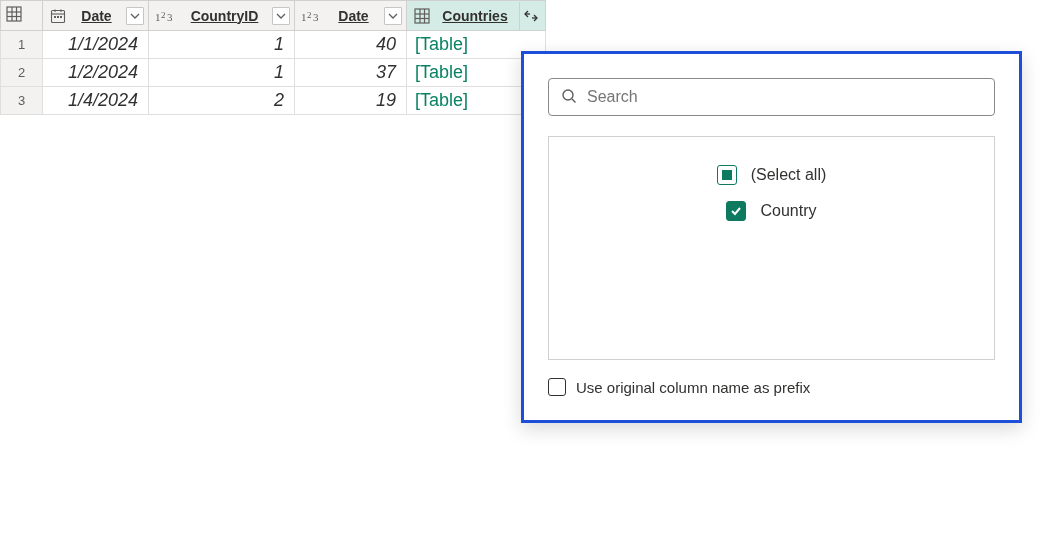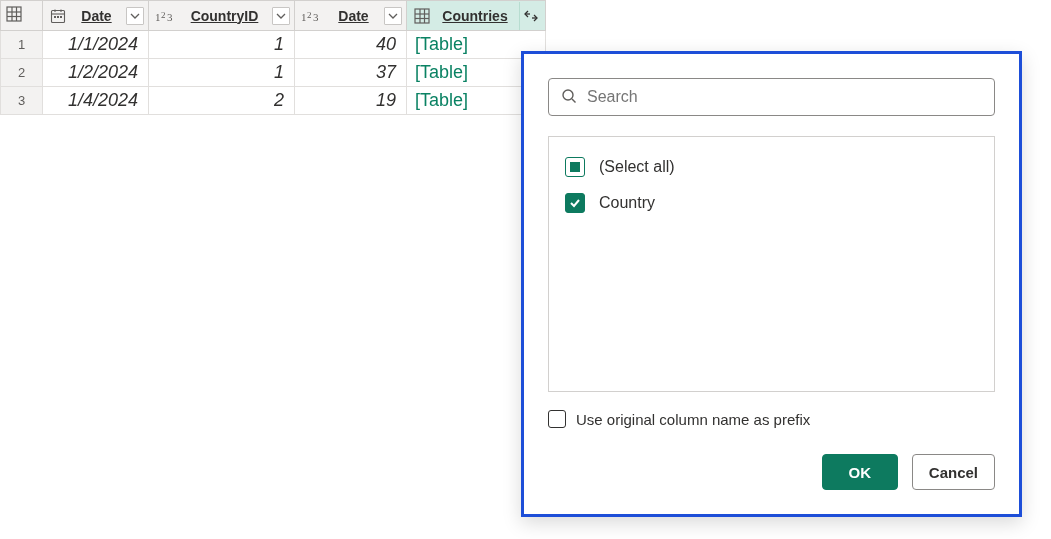--- a/index.html
+++ b/index.html
@@ -121,25 +121,26 @@
     .search-box input {
       border: none; outline: none;
       font-size: 16px;
       color: #605e5c;
       width: 100%;
       background: transparent;
     }
     .options-list {
       border: 1px solid #d2d0ce;
       margin-top: 20px;
-      height: 256px;
-      padding: 20px 16px;
+      height: 224px;
+      padding: 28px 16px;
       display: flex;
       flex-direction: column;
       gap: 16px;
+      align-items: center;
     }
     .option-item {
       display: flex;
       align-items: center;
       gap: 14px;
       cursor: pointer;
     }
     .checkbox {
       width: 20px; height: 20px;
       border: 1px solid #323130;
@@ -339,17 +340,13 @@
       </span>
       <span class="option-label">Country</span>
     </div>
   </div>
 
   <div class="prefix-row">
     <span class="checkbox"></span>
     <span class="prefix-label">Use original column name as prefix</span>
   </div>
 
-  <div class="btn-row">
-    <div class="btn btn-primary">OK</div>
-    <div class="btn btn-secondary">Cancel</div>
-  </div>
 </div>
 
 </body></html>

